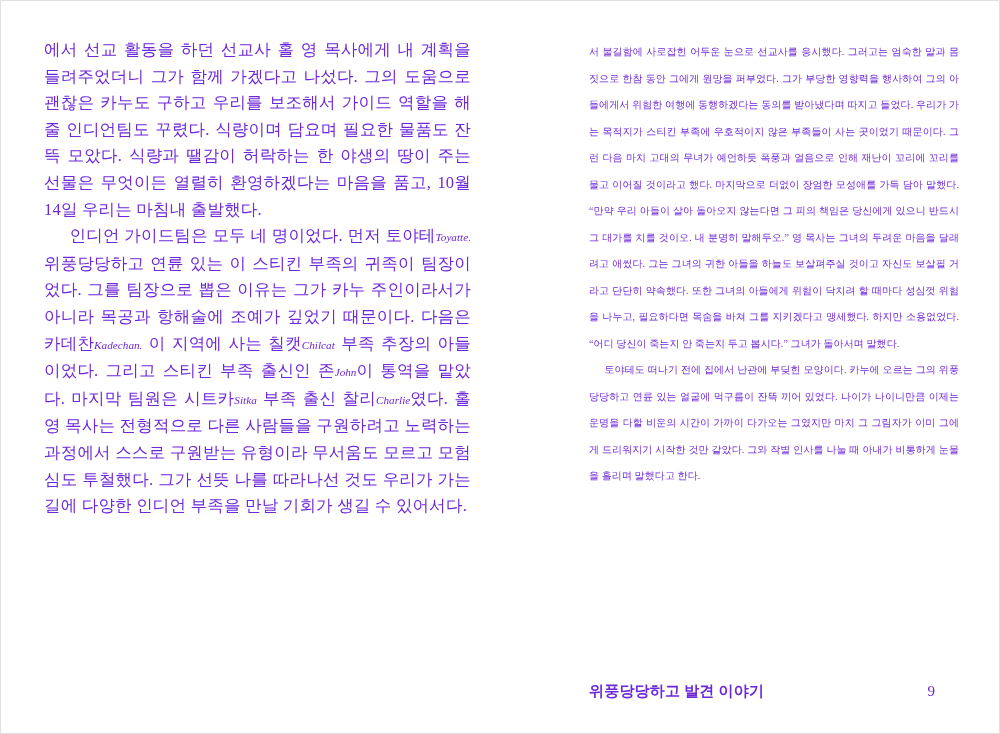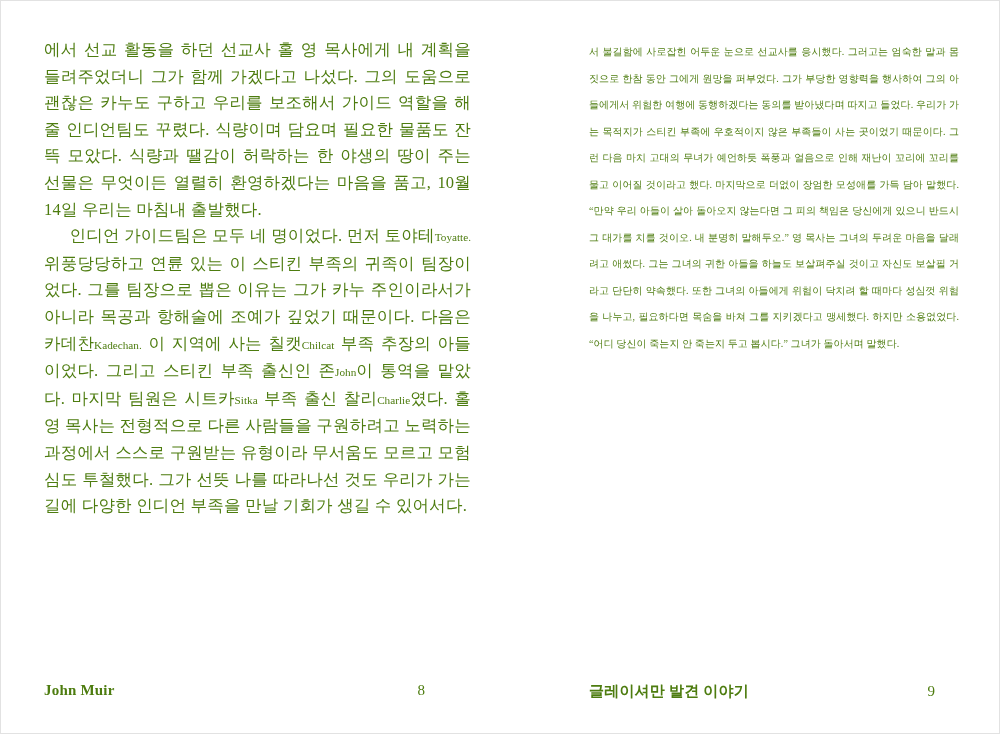--- a/index.html
+++ b/index.html
@@ -10,21 +10,21 @@
   .screen {
     position: relative;
     width: 1000px;
     height: 734px;
     margin: 0 auto;
     background: #ffffff;
     border: 1px solid #e2e2e2;
     box-sizing: border-box;
     overflow: hidden;
     font-family: "Liberation Serif", "DejaVu Serif", serif;
-    color: #4d7c0f;
+    color: #6d28d9;
   }
   .page-text {
     position: absolute;
     text-align: justify;
     overflow-wrap: break-word;
     word-break: normal;
   }
   .page-text p {
     margin: 0;
     padding: 0;
@@ -44,20 +44,21 @@
     left: 588px;
     top: 38px;
     width: 370px;
     font-size: 10px;
     line-height: 26.5px;
     letter-spacing: 0.1px;
   }
   .latin-annot {
     font-size: 0.68em;
     letter-spacing: 0;
+    font-style: italic;
   }
   .page-footer {
     position: absolute;
     top: 681px;
     display: flex;
     justify-content: space-between;
     align-items: baseline;
     font-size: 15px;
   }
   .footer-left {
@@ -84,25 +85,22 @@
 
 <div class="screen">
 
   <div class="page-text left-text" id="left-text">
       <p>에서 선교 활동을 하던 선교사 홀 영 목사에게 내 계획을 들려주었더니 그가 함께 가겠다고 나섰다. 그의 도움으로 괜찮은 카누도 구하고 우리를 보조해서 가이드 역할을 해줄 인디언팀도 꾸렸다. 식량이며 담요며 필요한 물품도 잔뜩 모았다. 식량과 땔감이 허락하는 한 야생의 땅이 주는 선물은 무엇이든 열렬히 환영하겠다는 마음을 품고, 10월 14일 우리는 마침내 출발했다.</p>
       <p class="indent">인디언 가이드팀은 모두 네 명이었다. 먼저 토야테<span class="latin-annot">Toyatte.</span> 위풍당당하고 연륜 있는 이 스티킨 부족의 귀족이 팀장이었다. 그를 팀장으로 뽑은 이유는 그가 카누 주인이라서가 아니라 목공과 항해술에 조예가 깊었기 때문이다. 다음은 카데찬<span class="latin-annot">Kadechan.</span> 이 지역에 사는 칠캣<span class="latin-annot">Chilcat</span> 부족 추장의 아들이었다. 그리고 스티킨 부족 출신인 존<span class="latin-annot">John</span>이 통역을 맡았다. 마지막 팀원은 시트카<span class="latin-annot">Sitka</span> 부족 출신 찰리<span class="latin-annot">Charlie</span>였다. 홀 영 목사는 전형적으로 다른 사람들을 구원하려고 노력하는 과정에서 스스로 구원받는 유형이라 무서움도 모르고 모험심도 투철했다. 그가 선뜻 나를 따라나선 것도 우리가 가는 길에 다양한 인디언 부족을 만날 기회가 생길 수 있어서다.</p>
     </div>
 
   <div class="page-text right-text" id="right-text">
       <p>서 불길함에 사로잡힌 어두운 눈으로 선교사를 응시했다. 그러고는 엄숙한 말과 몸짓으로 한참 동안 그에게 원망을 퍼부었다. 그가 부당한 영향력을 행사하여 그의 아들에게서 위험한 여행에 동행하겠다는 동의를 받아냈다며 따지고 들었다. 우리가 가는 목적지가 스티킨 부족에 우호적이지 않은 부족들이 사는 곳이었기 때문이다. 그런 다음 마치 고대의 무녀가 예언하듯 폭풍과 얼음으로 인해 재난이 꼬리에 꼬리를 물고 이어질 것이라고 했다. 마지막으로 더없이 장엄한 모성애를 가득 담아 말했다. “만약 우리 아들이 살아 돌아오지 않는다면 그 피의 책임은 당신에게 있으니 반드시 그 대가를 치를 것이오. 내 분명히 말해두오.” 영 목사는 그녀의 두려운 마음을 달래려고 애썼다. 그는 그녀의 귀한 아들을 하늘도 보살펴주실 것이고 자신도 보살필 거라고 단단히 약속했다. 또한 그녀의 아들에게 위험이 닥치려 할 때마다 성심껏 위험을 나누고, 필요하다면 목숨을 바쳐 그를 지키겠다고 맹세했다. 하지만 소용없었다. “어디 당신이 죽는지 안 죽는지 두고 봅시다.” 그녀가 돌아서며 말했다.</p>
+      <p class="indent">토야테도 떠나기 전에 집에서 난관에 부딪힌 모양이다. 카누에 오르는 그의 위풍당당하고 연륜 있는 얼굴에 먹구름이 잔뜩 끼어 있었다. 나이가 나이니만큼 이제는 운명을 다할 비운의 시간이 가까이 다가오는 그였지만 마치 그 그림자가 이미 그에게 드리워지기 시작한 것만 같았다. 그와 작별 인사를 나눌 때 아내가 비통하게 눈물을 흘리며 말했다고 한다.</p>
     </div>
 
-  <div class="page-footer footer-left">
-    <span class="running-title">John Muir</span>
-    <span class="page-number">8</span>
-  </div>
 
   <div class="page-footer footer-right">
-    <span class="running-title">글레이셔만 발견 이야기</span>
+    <span class="running-title">위풍당당하고 발견 이야기</span>
     <span class="page-number">9</span>
   </div>
 
 </div>
 
 </body></html>

